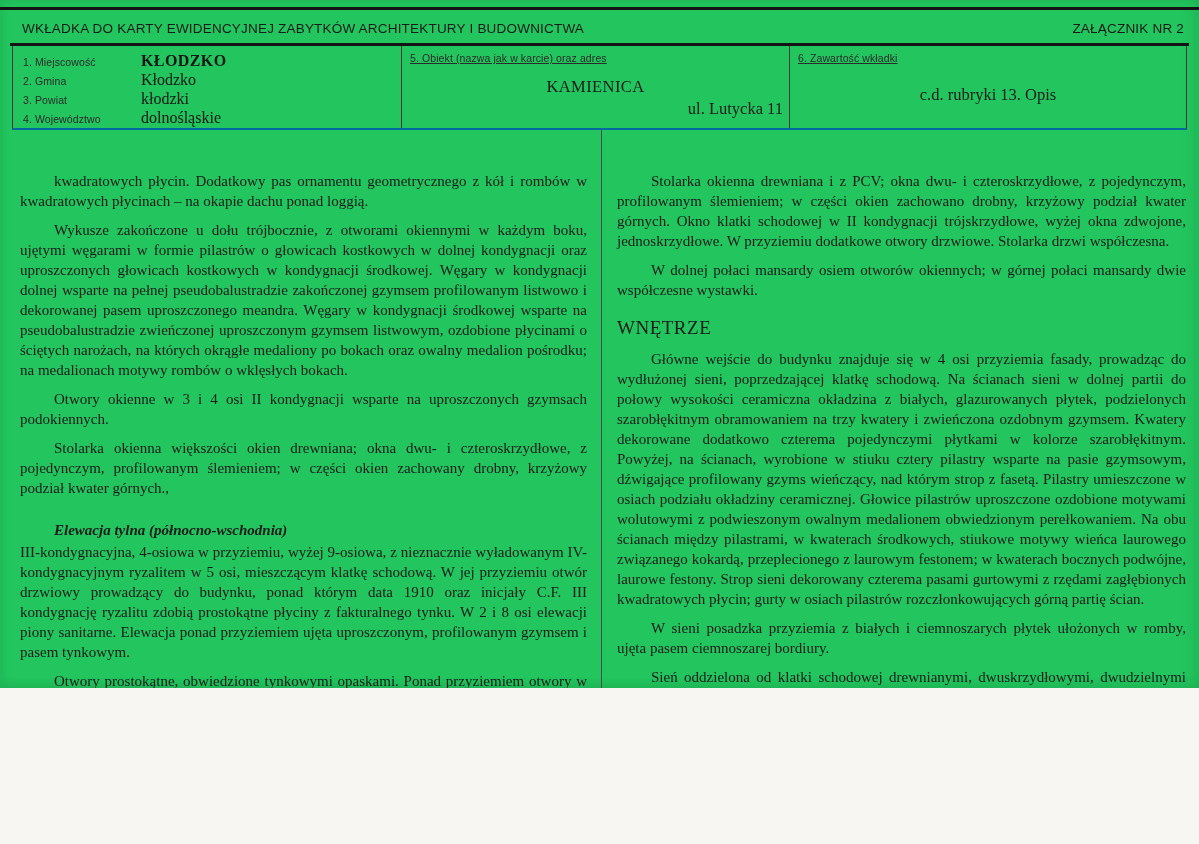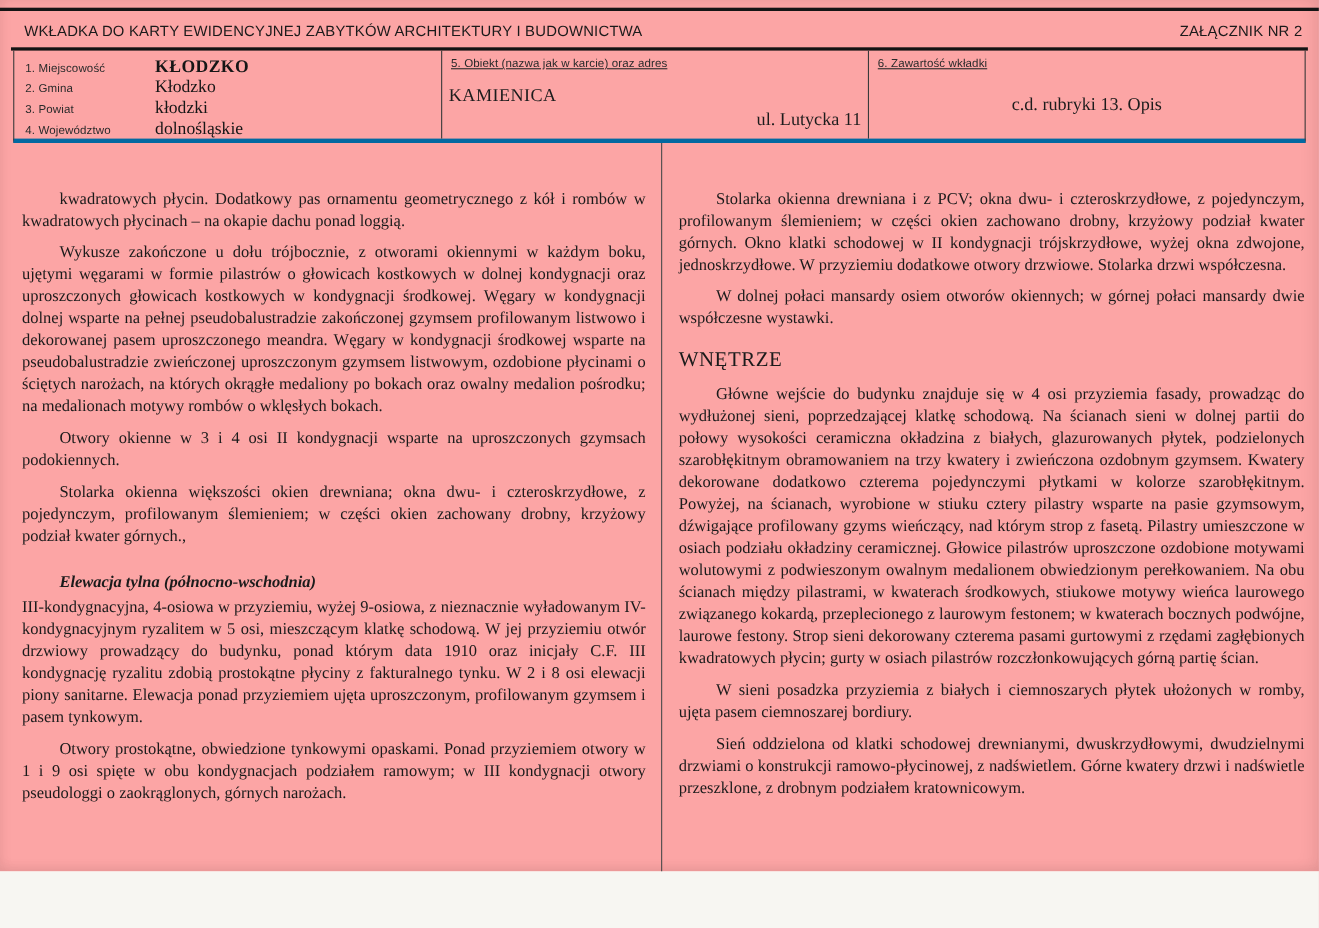--- a/index.html
+++ b/index.html
@@ -5,22 +5,22 @@
   html, body { margin: 0; padding: 0; }
   body {
     width: 1199px; height: 844px;
     background: #f7f6f2;
     font-family: "Liberation Serif", serif;
     color: #1c1c1c;
     -webkit-font-smoothing: antialiased;
   }
   .page {
     position: relative;
-    width: 1199px; height: 792px;
-    background: #fca5a5;
+    width: 1199px; height: 688px;
+    background: #22c55e;
     overflow: hidden;
     box-shadow: inset -7px 0 14px rgba(0,0,0,0.05), inset 0 -5px 10px rgba(0,0,0,0.04), inset 4px 0 10px rgba(0,0,0,0.03);
   }
   
   .rule-top    { position: absolute; left: 0; right: 0; top: 7px;   height: 3px; background: #141414; }
   .rule-header { position: absolute; left: 10px; right: 10px; top: 43px; height: 3px; background: #141414; }
   .rule-footer { position: absolute; left: 12px; right: 12px; top: 805px; height: 1px; background: #4a4a4a; }
   .rule-bottom { position: absolute; left: 0; right: 0; top: 833px; height: 4px; background: #141414; }
   .vdivider    { position: absolute; left: 601px; top: 130px; width: 1px; height: 675px; background: #4a4a4a; }
 
@@ -34,40 +34,40 @@
   .hdr-annex {
     position: absolute; right: 15px; top: 21px;
     font-family: "Liberation Sans", sans-serif;
     font-size: 13.5px; letter-spacing: 0.2px; color: #1a1a1a;
     white-space: nowrap;
   }
 
   
   .form-table {
     position: absolute; left: 12px; top: 46px; width: 1175px; height: 84px;
-    border-left: 1px solid #3a3a3a; border-right: 1px solid #3a3a3a; border-bottom: 4px solid #0369a1;
+    border-left: 1px solid #3a3a3a; border-right: 1px solid #3a3a3a; border-bottom: 2px solid #0369a1;
     display: flex; box-sizing: border-box; background: transparent;
   }
   .cell { box-sizing: border-box; position: relative; }
   .cell + .cell { border-left: 1px solid #3a3a3a; }
   .cell-loc  { width: 388px; padding: 6px 8px 4px 10px; }
   .cell-obj  { width: 388px; padding: 4px 6px; }
   .cell-cont { flex: 1; padding: 4px 6px; }
 
   .frow { display: flex; align-items: baseline; height: 19px; }
   .flabel {
     font-family: "Liberation Sans", sans-serif;
     font-size: 10.5px; color: #2b2b2b; letter-spacing: 0.1px;
   }
   .frow .flabel { width: 118px; flex: 0 0 118px; }
   .fvalue { font-size: 16px; color: #161616; }
   .fvalue.bold { font-weight: bold; letter-spacing: 0.4px; }
 
   .cell-obj .flabel, .cell-cont .flabel { display: block; padding: 2px 0 0 2px; text-decoration: underline; }
-  .obj-name { text-align: left; font-size: 16.5px; margin-top: 13px; letter-spacing: 0.4px; }
+  .obj-name { text-align: center; font-size: 16.5px; margin-top: 13px; letter-spacing: 0.4px; }
   .obj-addr { text-align: right; font-size: 16.5px; margin-top: 2px; }
   .cont-value { text-align: center; font-size: 16.5px; margin-top: 21px; }
 
   
   .col {
     position: absolute; top: 139px;
     font-size: 15px; line-height: 20px;
     text-align: justify; color: #1b1b1b; margin-top: 32px;
   }
   .col-left  { left: 20px;  width: 567px; }

